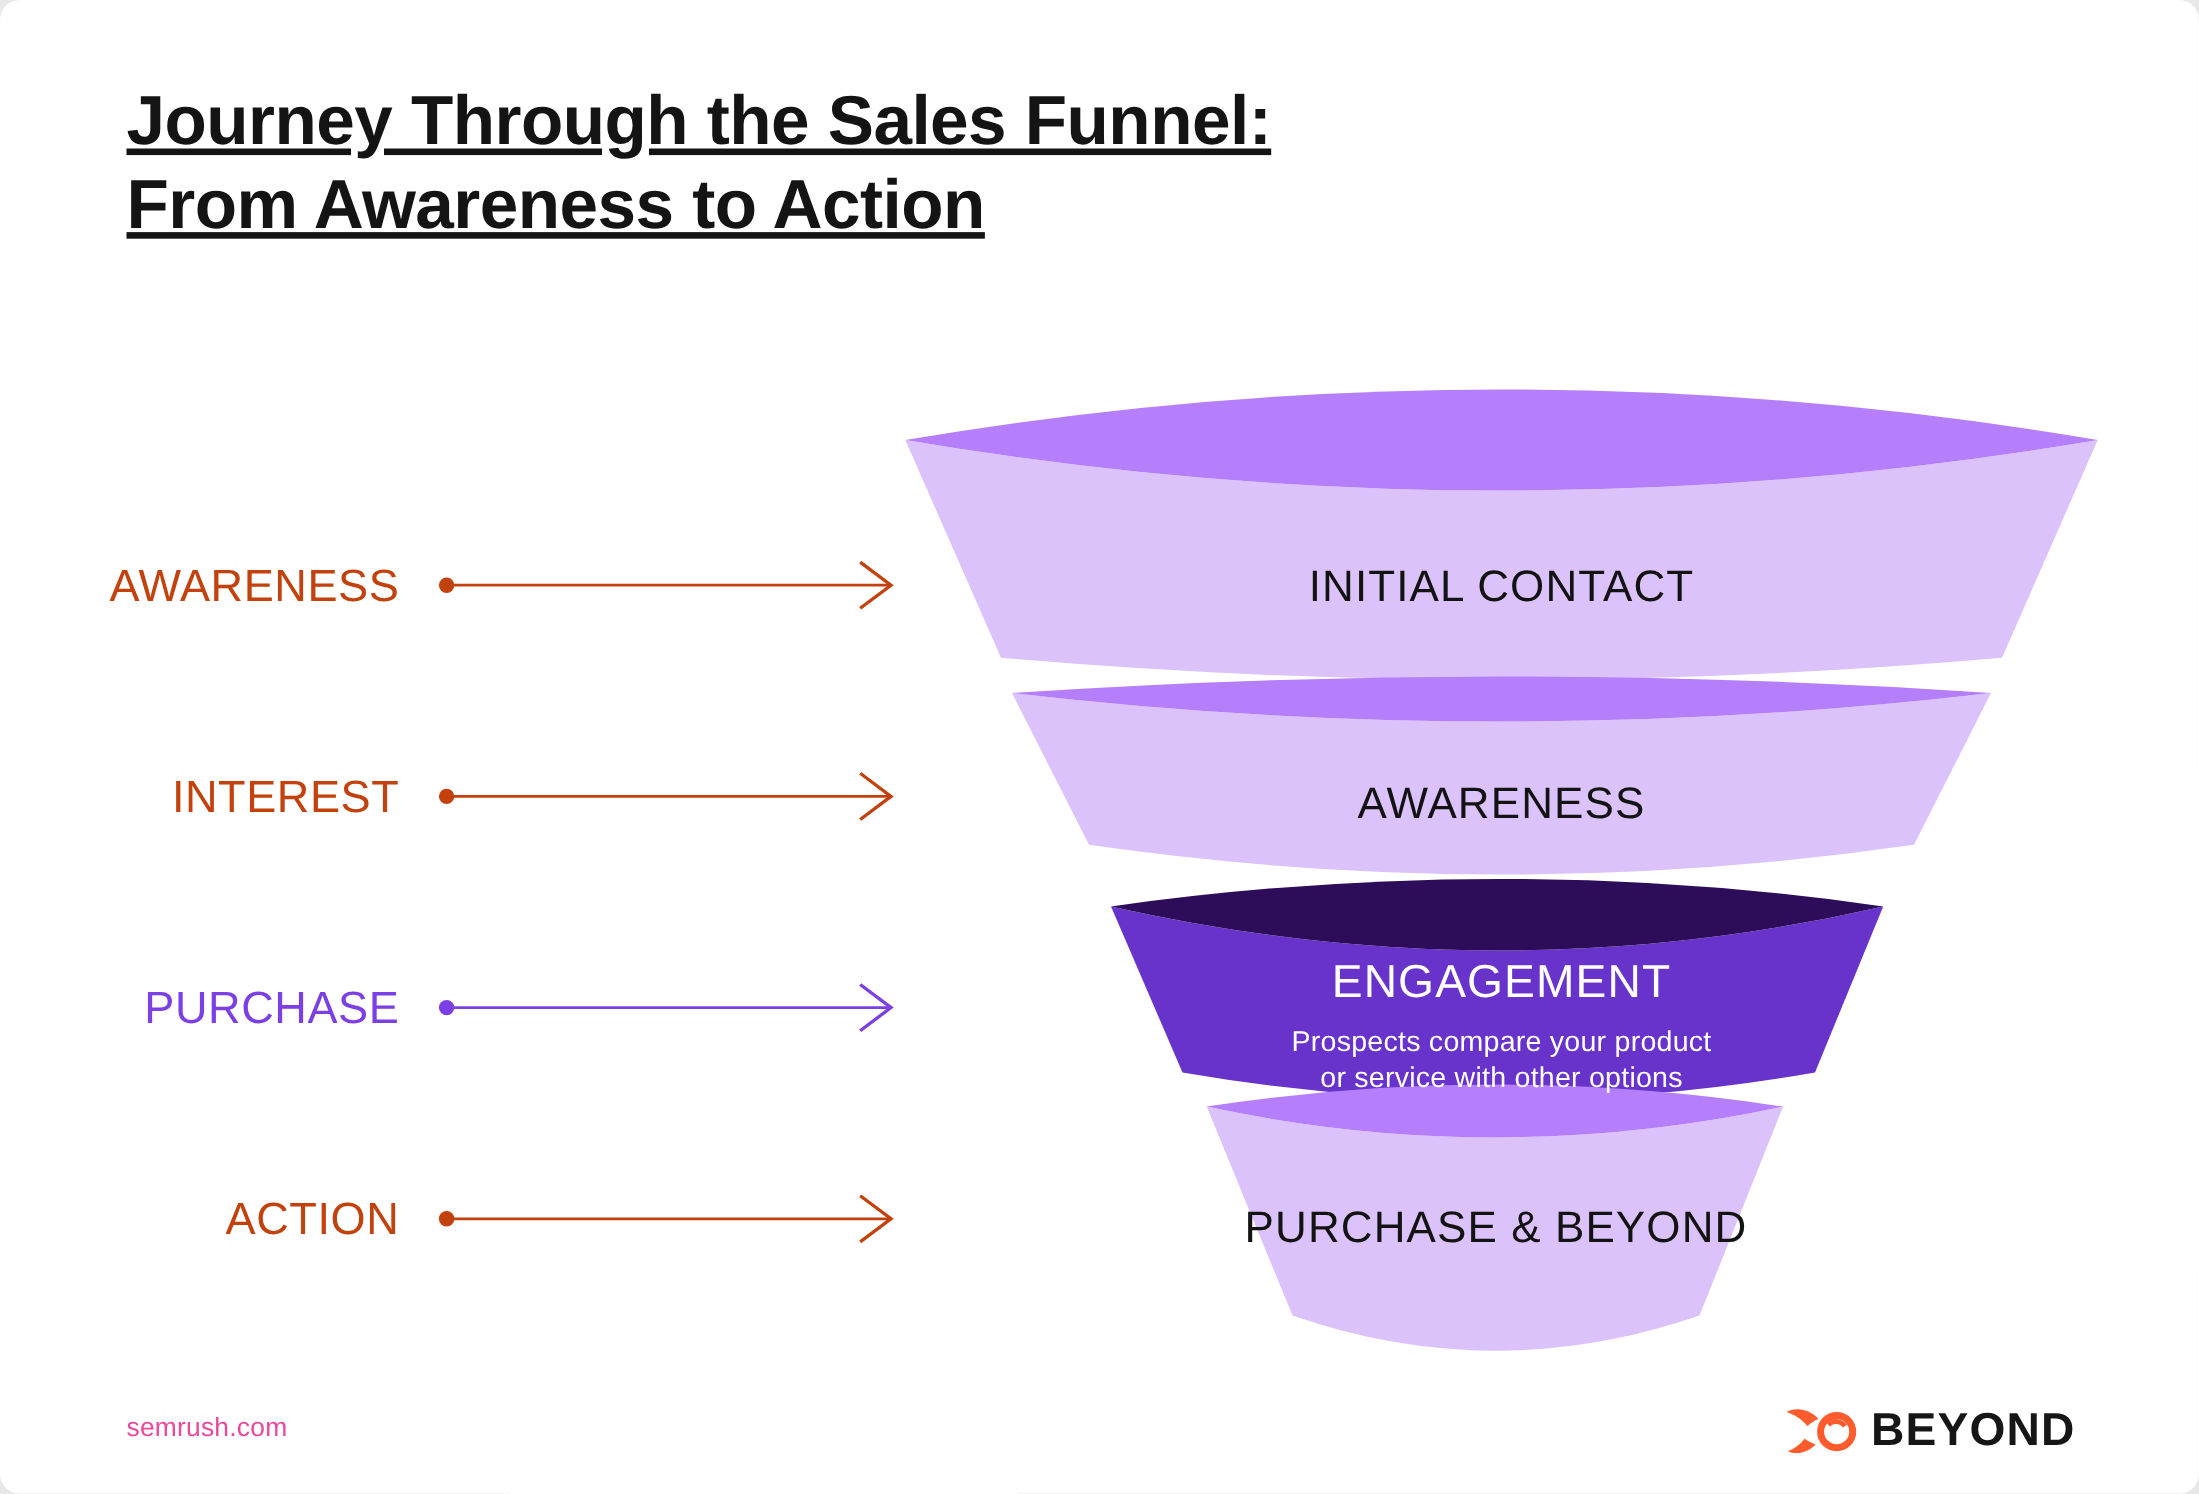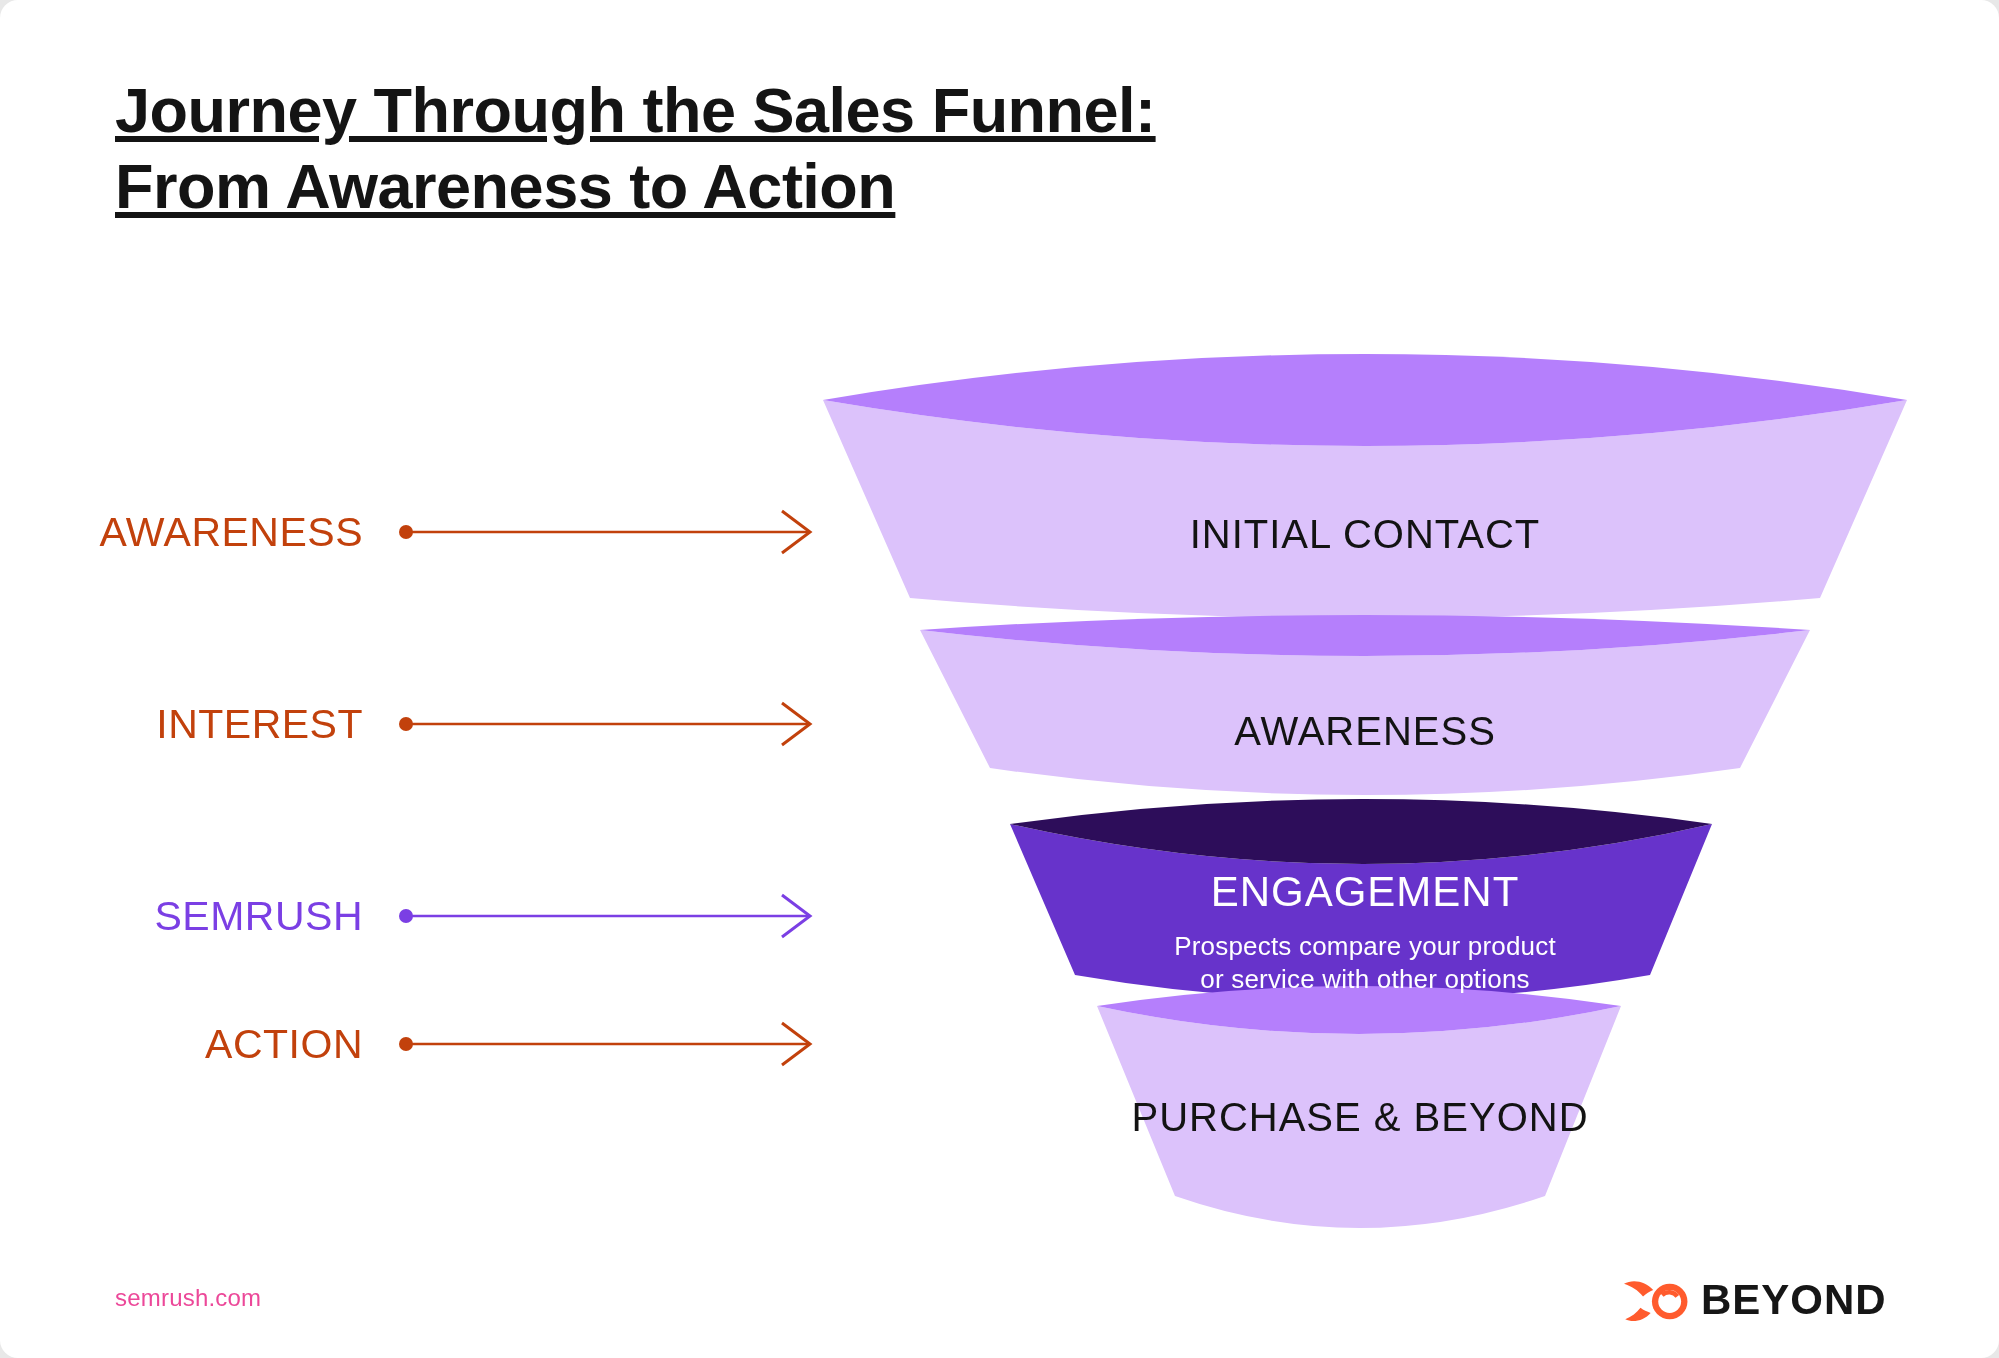--- a/index.html
+++ b/index.html
@@ -81,29 +81,29 @@
   <div class="stage-row" style="top:694px">
     <div class="stage-label">INTEREST</div>
     <svg class="stage-arrow" viewBox="0 0 430 60">
       <circle cx="9" cy="30" r="7" fill="currentColor"></circle>
       <line x1="9" y1="30" x2="412" y2="30" stroke="currentColor" stroke-width="2.5"></line>
       <polyline points="385,9 413,30 385,51" fill="none" stroke="currentColor" stroke-width="3"></polyline>
     </svg>
   </div>
 
   <div class="stage-row accent" style="top:886px">
-    <div class="stage-label">SEMRUSH</div>
+    <div class="stage-label">PURCHASE</div>
     <svg class="stage-arrow" viewBox="0 0 430 60">
       <circle cx="9" cy="30" r="7" fill="currentColor"></circle>
       <line x1="9" y1="30" x2="412" y2="30" stroke="currentColor" stroke-width="2.5"></line>
       <polyline points="385,9 413,30 385,51" fill="none" stroke="currentColor" stroke-width="3"></polyline>
     </svg>
   </div>
 
-  <div class="stage-row" style="top:1014px">
+  <div class="stage-row" style="top:1078px">
     <div class="stage-label">ACTION</div>
     <svg class="stage-arrow" viewBox="0 0 430 60">
       <circle cx="9" cy="30" r="7" fill="currentColor"></circle>
       <line x1="9" y1="30" x2="412" y2="30" stroke="currentColor" stroke-width="2.5"></line>
       <polyline points="385,9 413,30 385,51" fill="none" stroke="currentColor" stroke-width="3"></polyline>
     </svg>
   </div>
 
   <svg class="funnel-svg" viewBox="0 0 1090 890">
 

